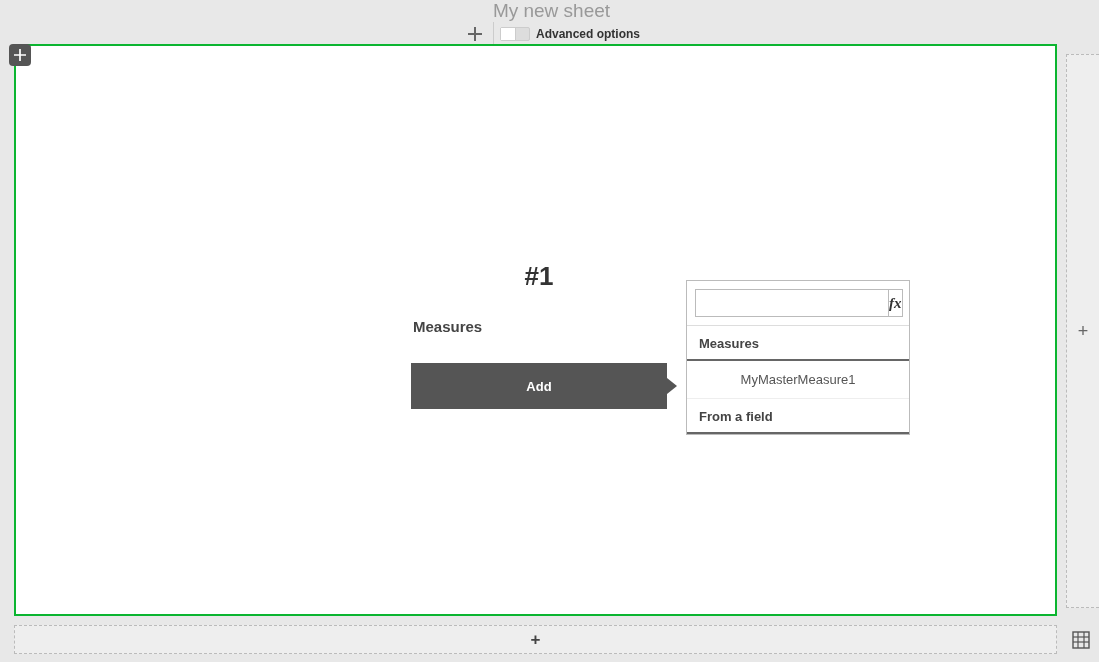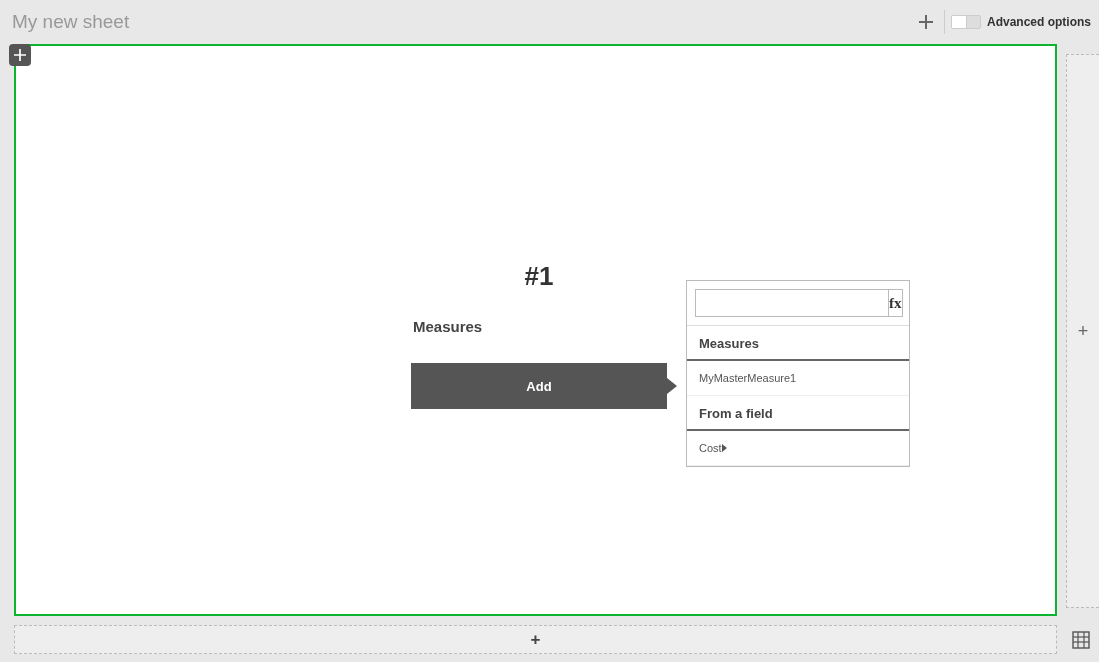--- a/index.html
+++ b/index.html
@@ -10,20 +10,21 @@
       height: 662px;
       overflow: hidden;
       position: relative;
     }
     .header {
       height: 44px;
       display: flex;
       align-items: center;
       padding: 0 8px 0 12px;
       justify-content: space-between;
+      flex-direction: column;
     }
     .header-title {
       color: #999;
       font-size: 19px;
       font-weight: 400;
     }
     .header-right {
       display: flex;
       align-items: center;
       gap: 6px;
@@ -125,20 +126,21 @@
       padding: 0 8px;
       font-size: 13px;
       outline: none;
     }
     .fx-button {
       width: 36px; height: 28px;
       border: 1px solid #bbb;
       background: #fff;
       display: flex; align-items: center; justify-content: center;
       font-family: Georgia, serif;
+      font-style: italic;
       font-weight: bold;
       font-size: 15px;
       cursor: pointer;
       color: #333;
     }
     .popover-list {
       max-height: 245px;
       overflow-y: scroll;
       border-top: 1px solid #ddd;
     }
@@ -147,26 +149,26 @@
     .popover-list::-webkit-scrollbar-thumb { background: #ccc; }
     .section-header {
       padding: 10px 12px 8px;
       font-size: 13px;
       font-weight: 600;
       color: #444;
       border-bottom: 2px solid #666;
     }
     .list-item {
       padding: 11px 12px;
-      font-size: 11px;
+      font-size: 13px;
       color: #555;
       border-bottom: 1px solid #eee;
       cursor: pointer;
       display: flex;
-      justify-content: flex-start;
+      justify-content: center;
       align-items: center;
     }
     .chevron {
       width: 0; height: 0;
       border-top: 4px solid transparent;
       border-bottom: 4px solid transparent;
       border-left: 5px solid #555;
     }
     
     .right-rail {
@@ -242,24 +244,20 @@
       <button class="fx-button">
         <span>fx</span>
       </button>
     </div>
     <div class="popover-list">
       <div class="section-header">Measures</div>
       <div class="list-item">
         <span>MyMasterMeasure1</span>
       </div>
       <div class="section-header">From a field</div>
-      <div class="list-item">
-        <span>Cost</span>
-        <span class="chevron"></span>
-      </div>
     </div>
   </div>
 </div>
 
 <div class="right-rail">
   <span class="plus">+</span>
 </div>
 
 <div class="bottom-rail">
   <span class="plus">+</span>

